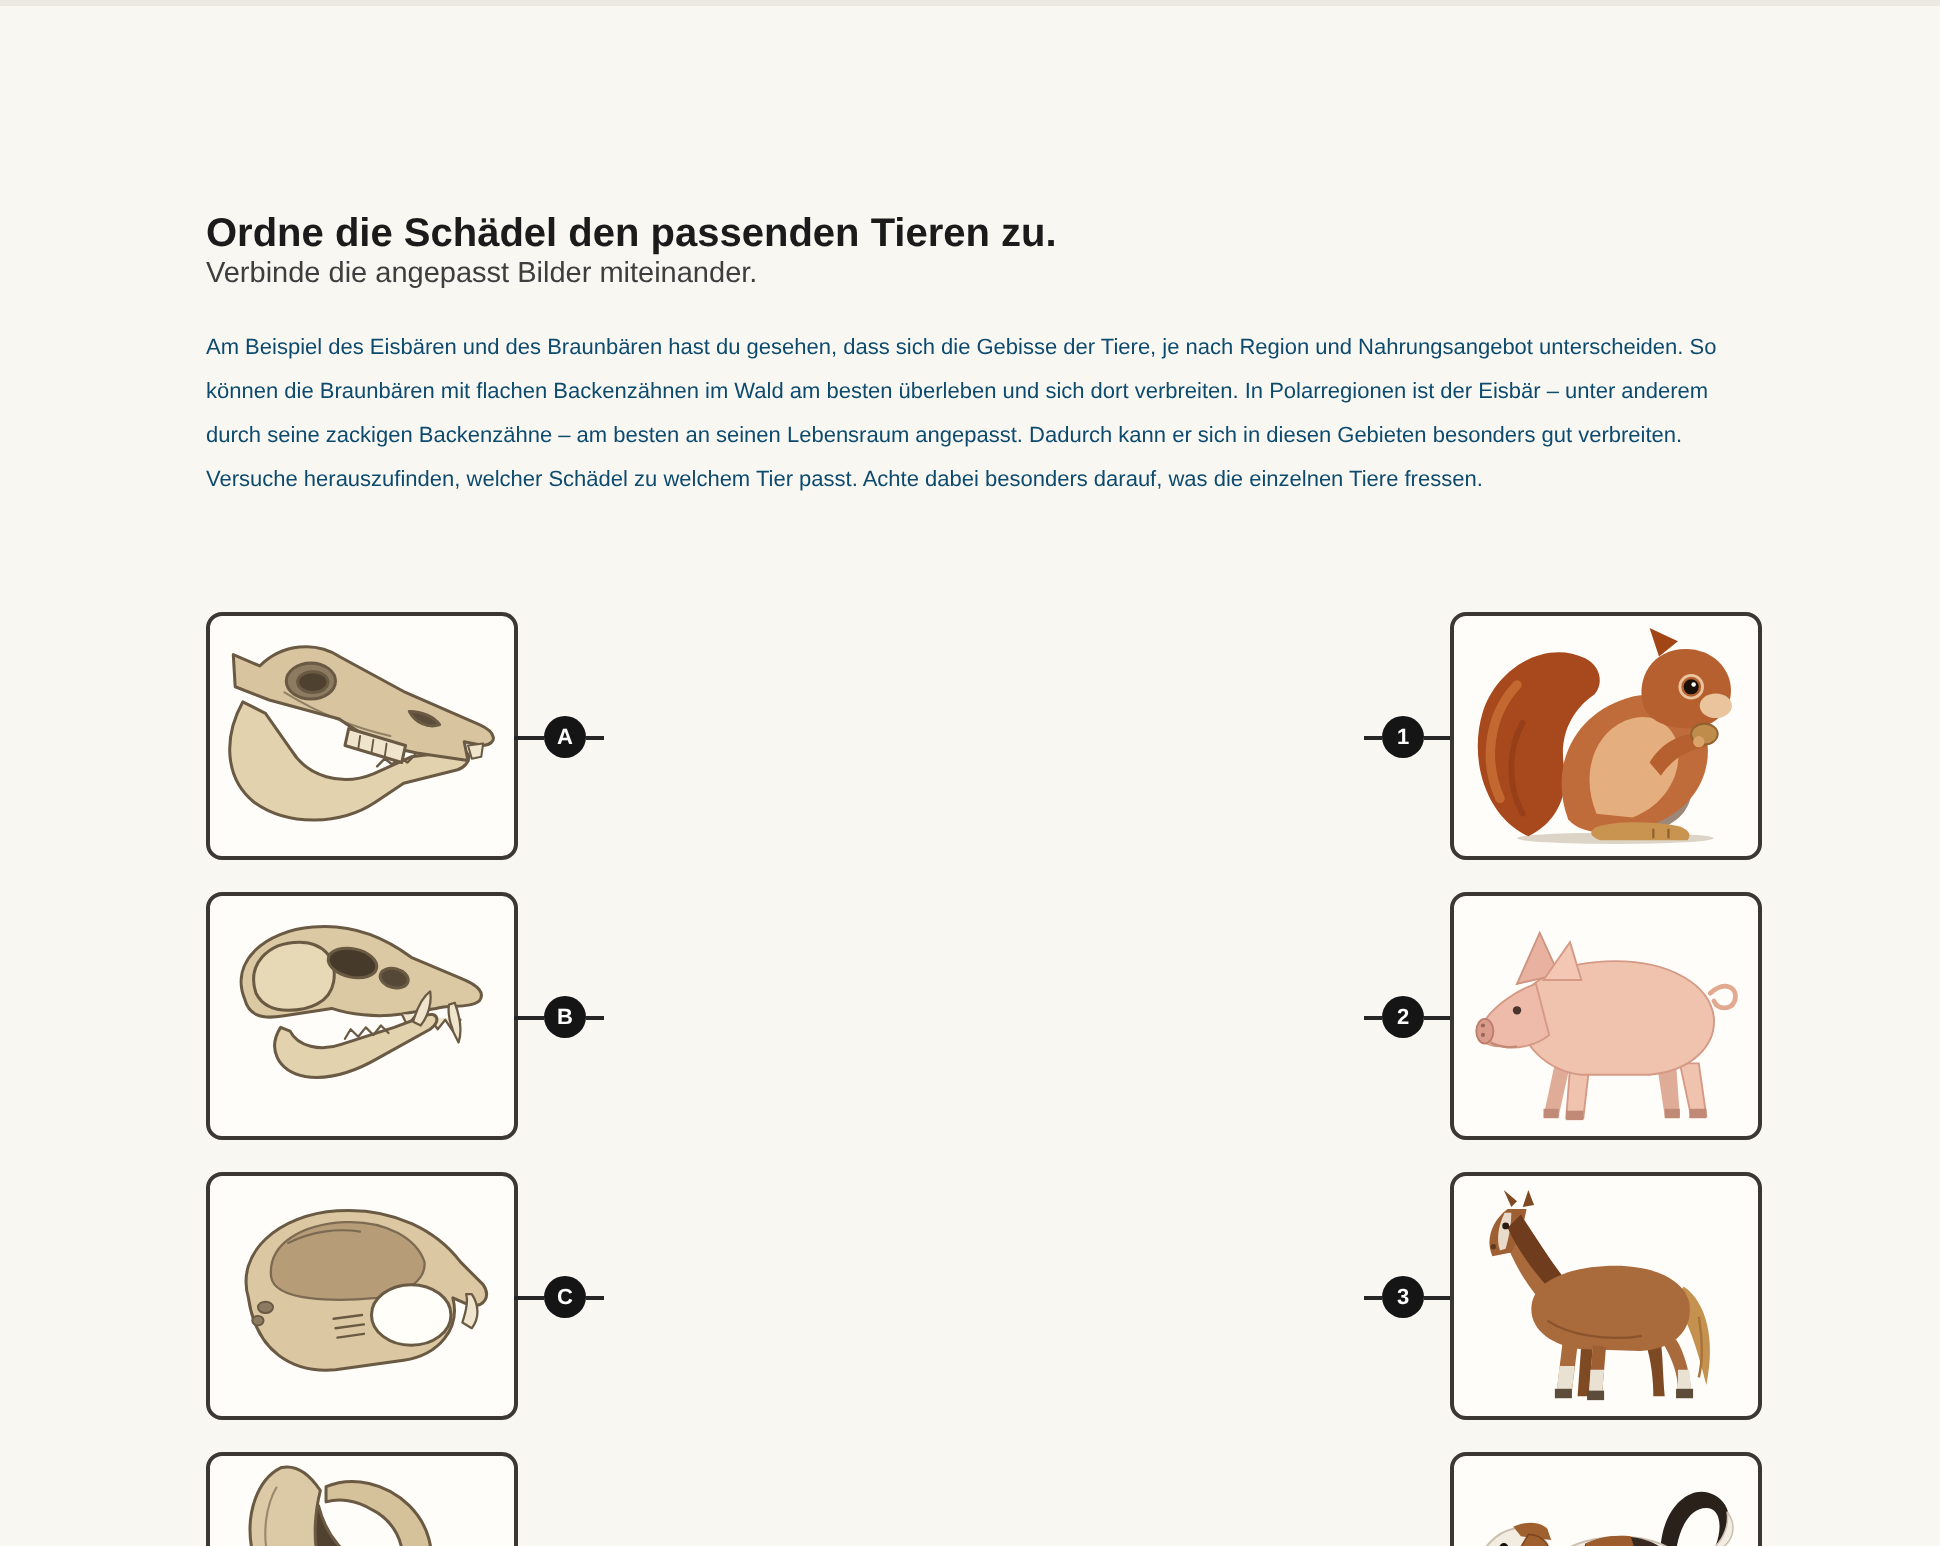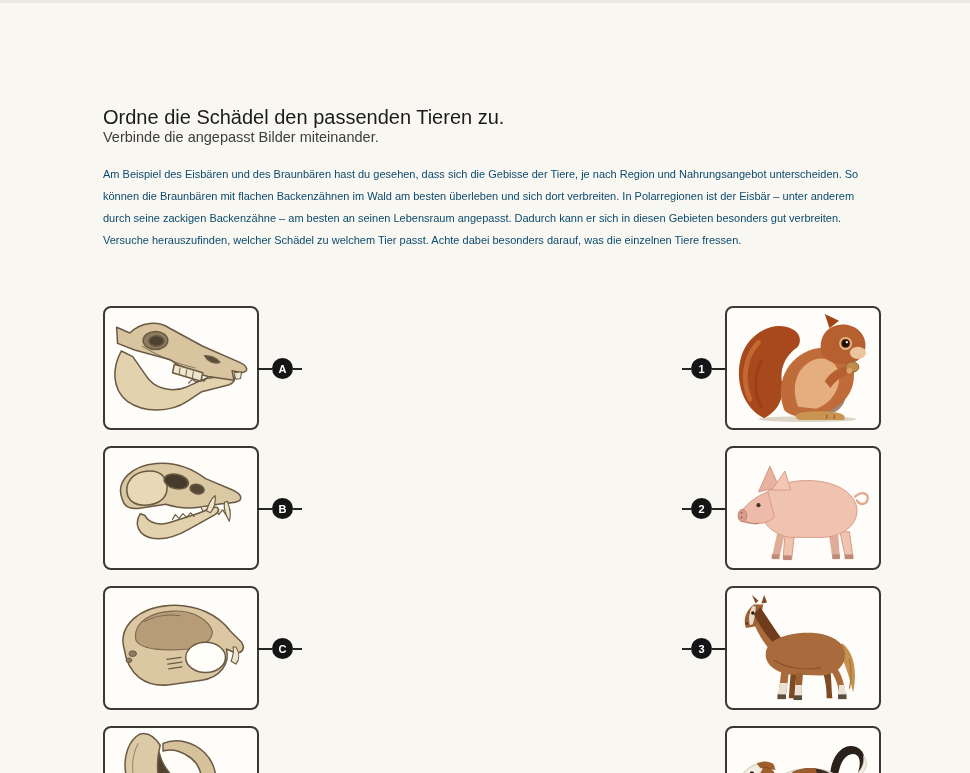--- a/index.html
+++ b/index.html
@@ -1,19 +1,19 @@
 <!DOCTYPE html>
 <html><head>
 <meta charset="utf-8">
 <style>
   html,body{margin:0;padding:0;}
   body{font-family:"Liberation Sans",sans-serif;}
   .stage{position:relative;width:970px;height:773px;background:#f9f7f2;overflow:hidden;}
   .top-edge{position:absolute;top:0;left:0;right:0;height:3px;background:#ebe9e2;}
-  .page-title{position:absolute;left:103px;top:93px;font-size:20px;font-weight:400;color:#1b1b1b;text-align:right;}
+  .page-title{position:absolute;left:103px;top:93px;font-size:20px;font-weight:700;color:#1b1b1b;text-align:right;}
   .page-subtitle{position:absolute;left:103px;top:129px;font-size:14.5px;color:#3e3e3e;}
   .intro{position:absolute;left:103px;top:163px;width:770px;font-size:11px;line-height:22px;color:#0c4a6e;}
   .row{position:absolute;left:0;width:970px;height:124px;}
   .imgbox{position:absolute;top:0;width:156px;height:124px;box-sizing:border-box;
           border:2px solid #3b3834;border-radius:8px;background:#fffdf9;
           display:flex;align-items:center;justify-content:center;overflow:hidden;}
   .imgbox.left{left:103px;}
   .imgbox.right{left:725px;}
   .imgbox.topalign{align-items:flex-start;}
   .connector{position:absolute;top:52px;height:21px;display:flex;align-items:center;}

